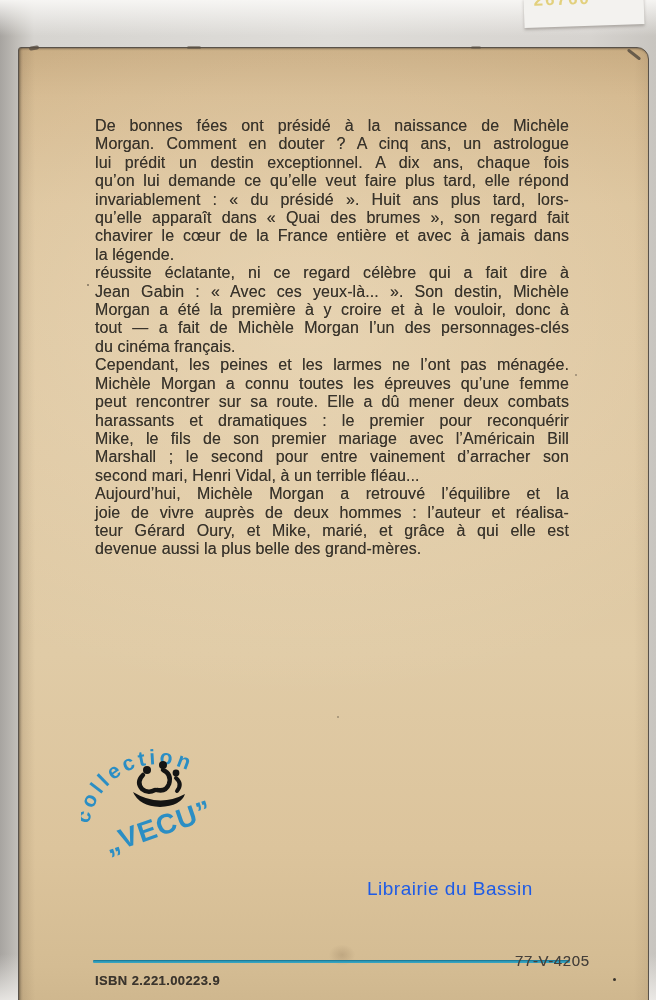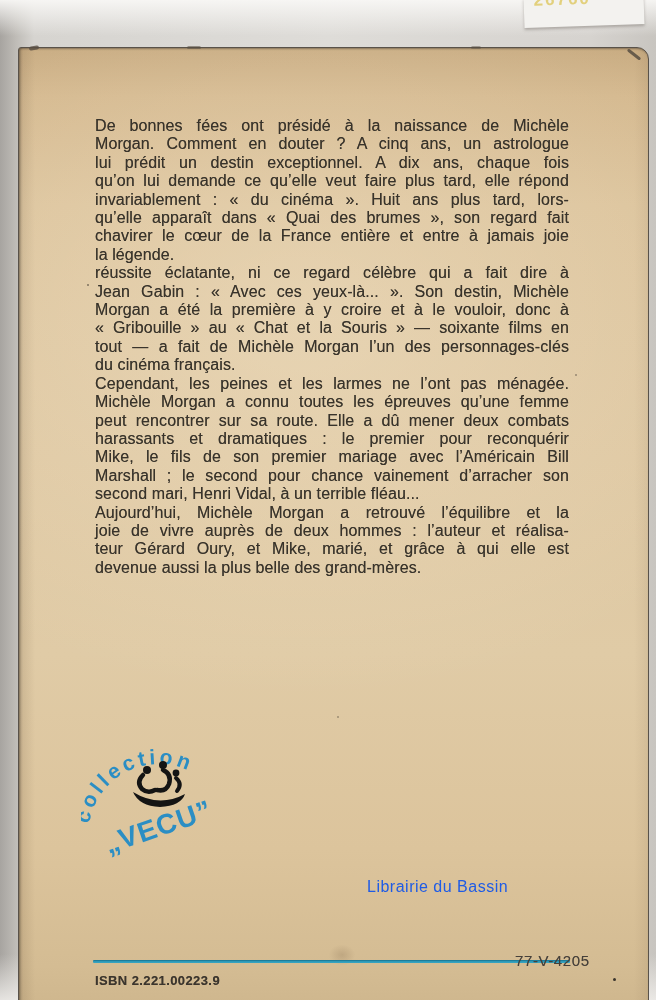--- a/index.html
+++ b/index.html
@@ -80,21 +80,21 @@
   .blurb .line.end { text-align-last: left; }
 
   
   .vecu-logo { position: absolute; left: 62px; top: 672px; width: 156px; height: 144px; }
   .vecu-logo svg { width: 100%; height: 100%; }
   .vecu-logo text { fill: #2b8ec4; font-family: "Liberation Sans", sans-serif; font-weight: bold; }
 
   
   .watermark {
     position: absolute; left: 348px; top: 830px;
-    font-size: 16px; color: #1e5be6; letter-spacing: 0.5px;
+    font-size: 19px; color: #1e5be6; letter-spacing: 0.5px;
   }
 
   
   .teal-line {
     position: absolute; left: 74px; top: 912px; width: 477px; height: 3px;
     background: linear-gradient(180deg, #156f8c 0%, #2f9cba 55%, #3aa6c2 100%);
     border-radius: 1px;
   }
   .isbn {
     position: absolute; left: 76px; top: 925px;
@@ -127,38 +127,37 @@
     <div class="speck s1"></div>
     <div class="speck s2"></div>
     <div class="speck s3"></div>
     <div class="speck s4"></div>
 
     <div class="blurb">
       <div class="line">De bonnes fées ont présidé à la naissance de Michèle</div>
       <div class="line">Morgan. Comment en douter ? A cinq ans, un astrologue</div>
       <div class="line">lui prédit un destin exceptionnel. A dix ans, chaque fois</div>
       <div class="line">qu’on lui demande ce qu’elle veut faire plus tard, elle répond</div>
-      <div class="line">invariablement : « du cinéma ». Huit ans plus tard, lors-</div>
+      <div class="line">invariablement : « du présidé ». Huit ans plus tard, lors-</div>
       <div class="line">qu’elle apparaît dans « Quai des brumes », son regard fait</div>
-      <div class="line">chavirer le cœur de la France entière et entre à jamais joie</div>
+      <div class="line">chavirer le cœur de la France entière et avec à jamais dans</div>
       <div class="line end">la légende.</div>
 
       <div class="line">réussite éclatante, ni ce regard célèbre qui a fait dire à</div>
       <div class="line">Jean Gabin : « Avec ces yeux-là... ». Son destin, Michèle</div>
       <div class="line">Morgan a été la première à y croire et à le vouloir, donc à</div>
-      <div class="line">« Gribouille » au « Chat et la Souris » — soixante films en</div>
       <div class="line">tout — a fait de Michèle Morgan l’un des personnages-clés</div>
       <div class="line end">du cinéma français.</div>
 
       <div class="line">Cependant, les peines et les larmes ne l’ont pas ménagée.</div>
       <div class="line">Michèle Morgan a connu toutes les épreuves qu’une femme</div>
       <div class="line">peut rencontrer sur sa route. Elle a dû mener deux combats</div>
       <div class="line">harassants et dramatiques : le premier pour reconquérir</div>
       <div class="line">Mike, le fils de son premier mariage avec l’Américain Bill</div>
-      <div class="line">Marshall ; le second pour chance vainement d’arracher son</div>
+      <div class="line">Marshall ; le second pour entre vainement d’arracher son</div>
       <div class="line end">second mari, Henri Vidal, à un terrible fléau...</div>
 
       <div class="line">Aujourd’hui, Michèle Morgan a retrouvé l’équilibre et la</div>
       <div class="line">joie de vivre auprès de deux hommes : l’auteur et réalisa-</div>
       <div class="line">teur Gérard Oury, et Mike, marié, et grâce à qui elle est</div>
       <div class="line end">devenue aussi la plus belle des grand-mères.</div>
     </div>
 
     <div class="vecu-logo">
       <svg viewBox="0 0 156 144">

